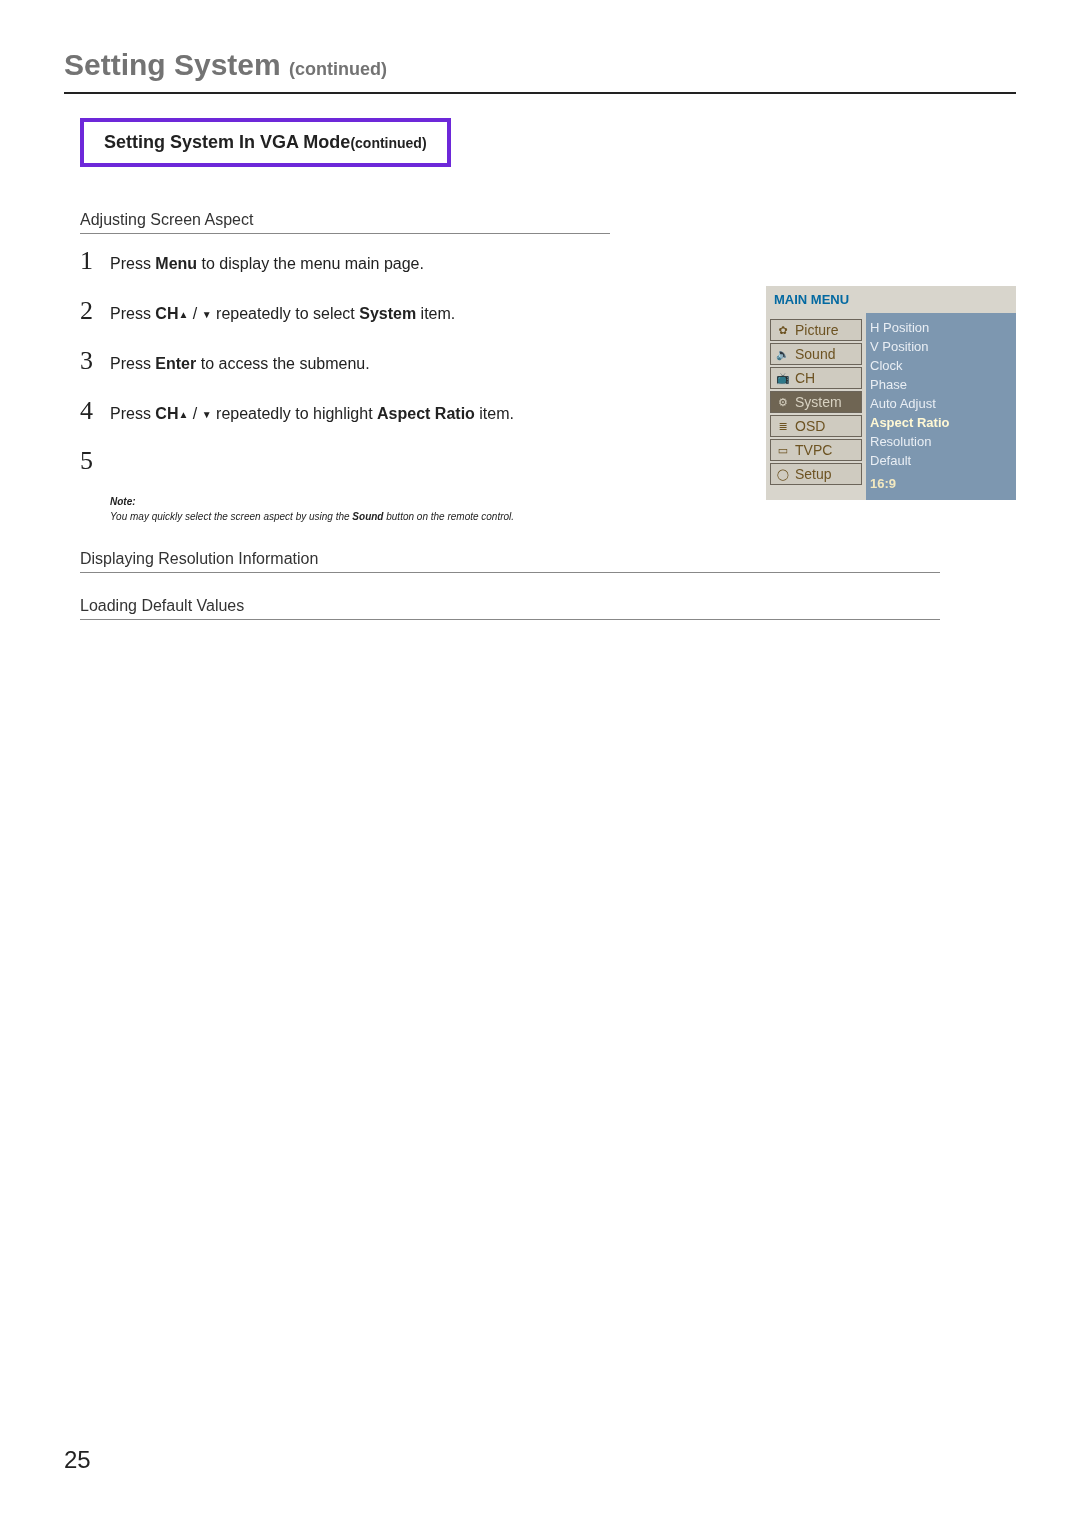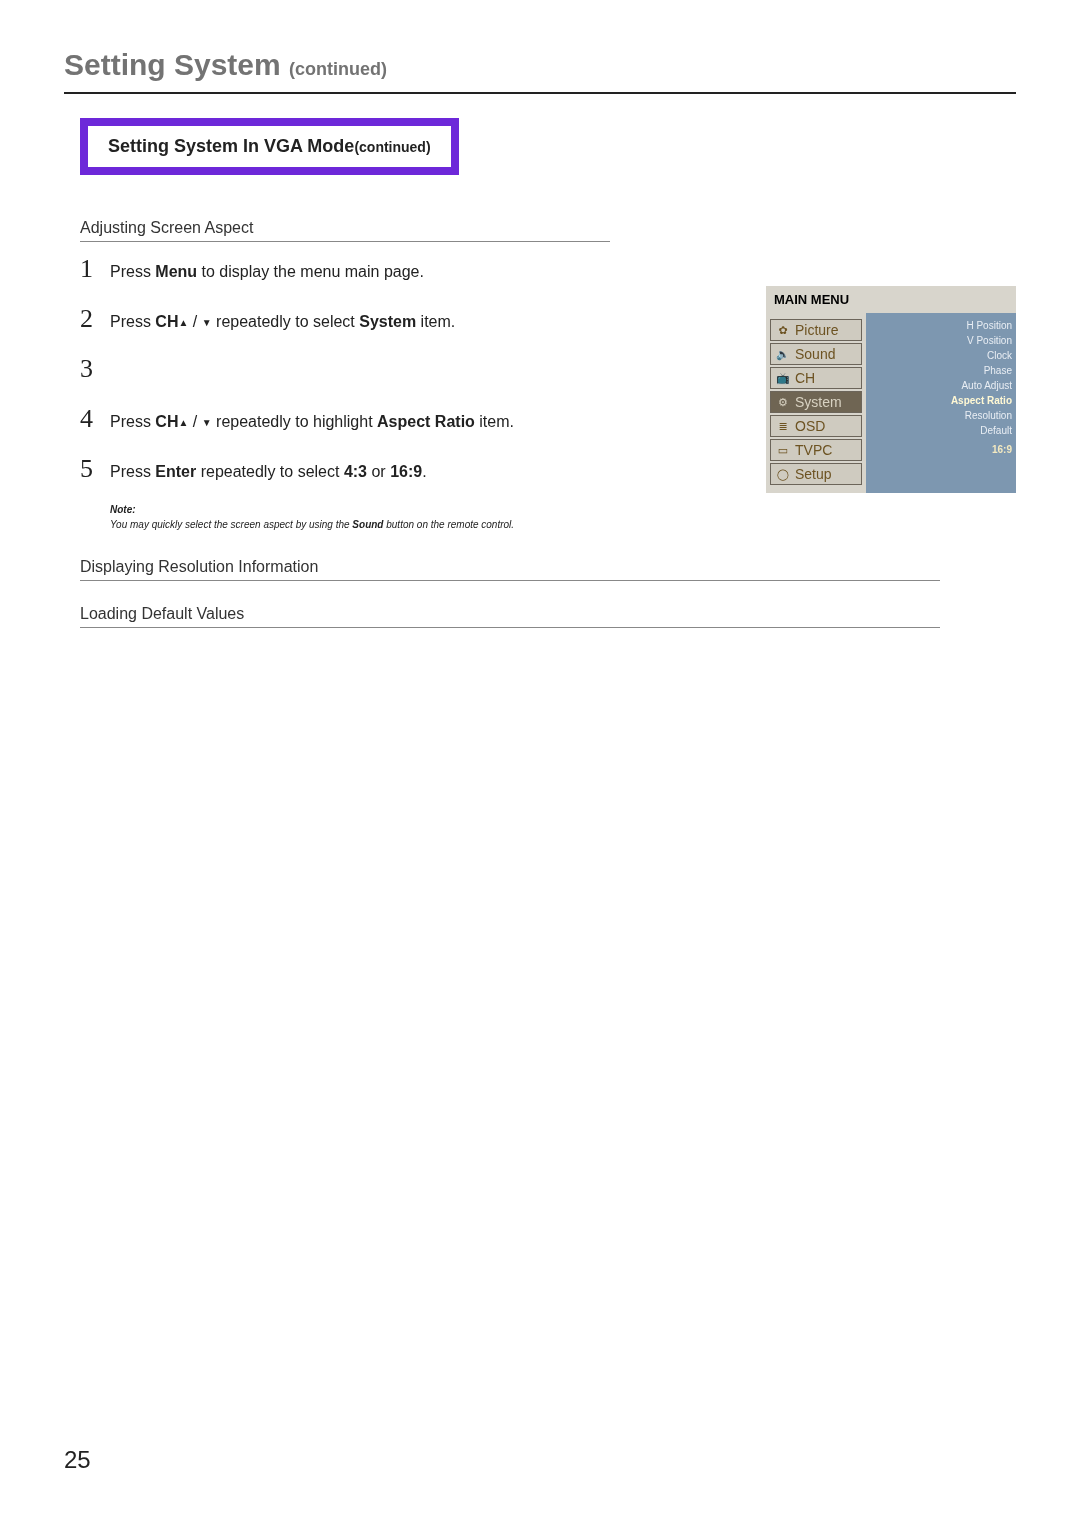--- a/index.html
+++ b/index.html
@@ -28,21 +28,21 @@
     font-size: 18px;
     font-weight: 700;
   }
   .title-rule {
     border: none;
     border-top: 2px solid #222;
     margin: 0 0 24px 0;
   }
   .box {
     display: inline-block;
-    border: 8px solid #6d28d9;
+    border: 4px solid #6d28d9;
     padding: 10px 20px;
     margin: 0 0 20px 16px;
     font-weight: 700;
     font-size: 18px;
   }
   .box .cont2 {
     font-size: 14px;
     font-weight: 700;
   }
   h2.sub {
@@ -118,42 +118,42 @@
   
   .osd-wrap {
     position: absolute;
     top: 286px;
     right: 64px;
     width: 250px;
     font-family: Arial, sans-serif;
   }
   .osd-title {
     background: #d8d5cc;
-    color: #000000;
+    color: #0369a1;
     font-weight: 700;
     font-size: 13px;
     padding: 6px 8px;
   }
   .osd-body {
     display: flex;
   }
   .osd-left {
     background: #d8d5cc;
     width: 100px;
     padding: 4px 4px 6px 4px;
     box-sizing: border-box;
   }
   .osd-right {
     background: #7d97b0;
     flex: 1;
     padding: 4px 4px 6px 4px;
     box-sizing: border-box;
     color: #e9eef4;
-    font-size: 10px;
-    text-align: right;
+    font-size: 13px;
+    text-align: left;
   }
   .osd-item {
     margin: 2px 0;
     padding: 2px 4px;
     border: 1px solid #6c655a;
     background: #cfcbc0;
     display: flex;
     align-items: center;
     gap: 4px;
     font-size: 14px;
@@ -212,32 +212,32 @@
       </span>
     </li>
     <li>
       <span class="num">2</span>
       <span class="txt">
         <span>Press </span><span class="b">CH</span><span class="arrow">▲</span><span> / </span><span class="arrow">▼</span><span>  repeatedly to select </span><span class="b">System</span><span> item.</span>
       </span>
     </li>
     <li>
       <span class="num">3</span>
+      <span class="txt">
+        <span>Press </span><span class="b">Enter</span><span> to access the submenu.</span>
+      </span>
     </li>
     <li>
       <span class="num">4</span>
       <span class="txt">
         <span>Press </span><span class="b">CH</span><span class="arrow">▲</span><span> / </span><span class="arrow">▼</span><span>  repeatedly to highlight </span><span class="b">Aspect Ratio</span><span> item.</span>
       </span>
     </li>
     <li>
       <span class="num">5</span>
-      <span class="txt">
-        <span>Press </span><span class="b">Enter</span><span> repeatedly to select </span><span class="b">4:3</span><span> or </span><span class="b">16:9</span><span>.</span>
-      </span>
     </li>
   </ol>
 
   <div class="note">
     <span class="nh">Note:</span>
     <span class="nb">
       <span>You may quickly select the screen aspect by using the </span><span class="b" style="font-style:italic">Sound</span><span> button on the remote control.</span>
     </span>
   </div>
 

